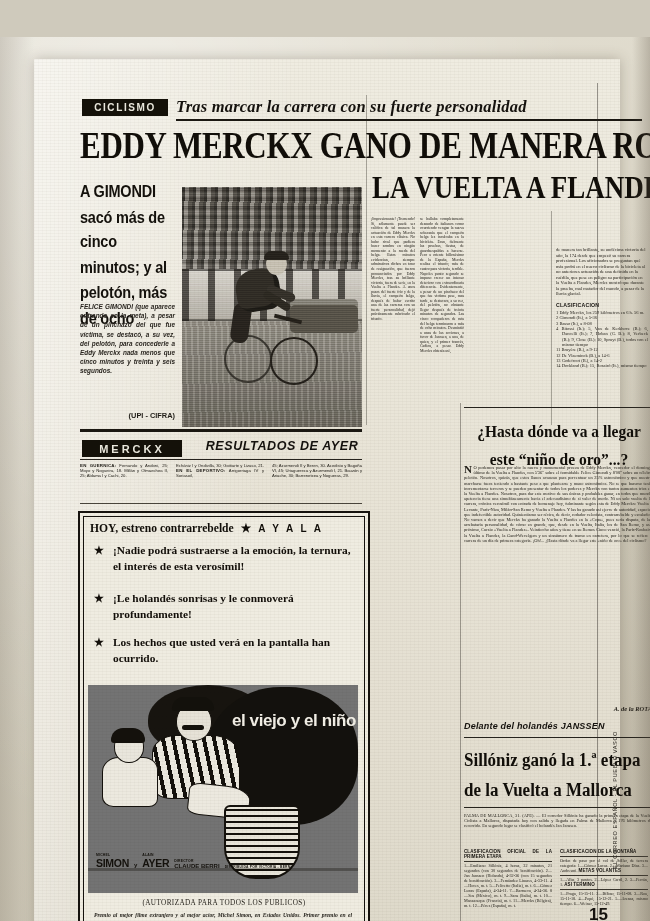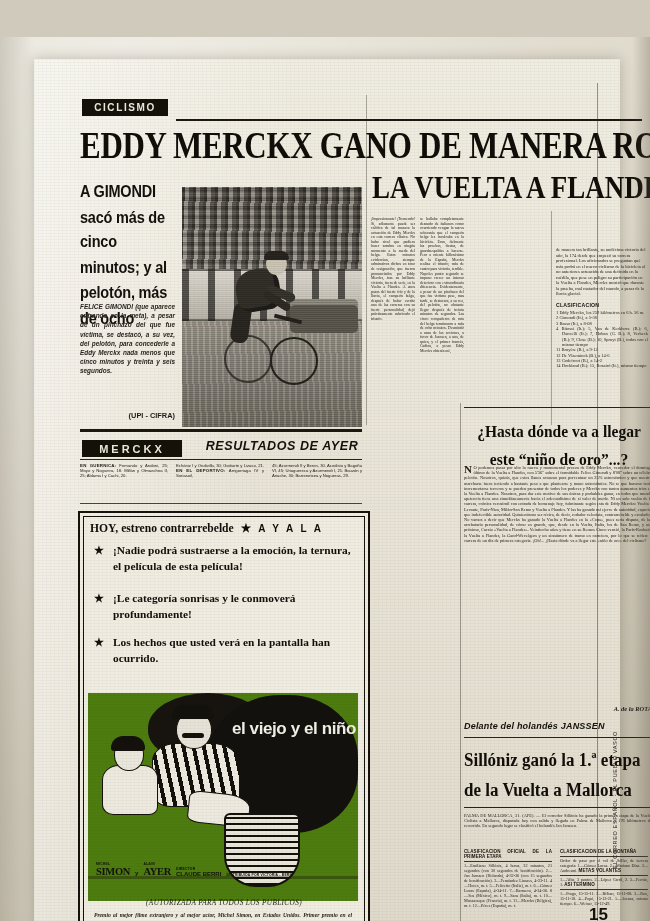--- a/index.html
+++ b/index.html
@@ -180,22 +180,22 @@
     position:absolute;left:14px;width:258px;display:flex;gap:8px;
     font-family:"Liberation Serif",serif;font-weight:bold;font-size:11.4px;
     line-height:15.5px;color:#130f0a;
   }
   .bullet .st{font-size:11px;line-height:15px;flex:0 0 11px;}
   #b1{top:30px;}
   #b2{top:78px;}
   #b3{top:122px;}
 
   
-  #poster{position:absolute;left:8px;top:180px;width:270px;height:208px;
-    background:#4d7c0f;overflow:hidden;}
+  #poster{position:absolute;left:8px;top:172px;width:270px;height:208px;
+    background:#737373;overflow:hidden;}
   #poster .blob{position:absolute;left:118px;top:2px;width:152px;height:138px;
     background:#13110d;border-radius:52% 48% 46% 54%;}
   #poster .blob2{position:absolute;left:60px;top:0px;width:120px;height:70px;
     background:#17140f;border-radius:50% 50% 42% 46%;}
   #poster .title{
     position:absolute;left:140px;top:26px;width:128px;color:#f2efe6;
     font-family:"Liberation Sans",sans-serif;font-weight:bold;
     font-size:17px;line-height:19px;text-align:right;letter-spacing:-.4px;
   }
   #poster .oldman{position:absolute;left:58px;top:16px;width:102px;height:118px;}
@@ -212,26 +212,26 @@
   #poster .boy-hair{position:absolute;left:13px;top:-3px;width:34px;height:15px;background:#14110c;border-radius:16px 16px 4px 4px;}
   #poster .boy-body{position:absolute;left:4px;top:26px;width:54px;height:48px;background:#ece9df;border:1.6px solid #14110c;border-radius:30% 26% 16% 20%;}
   #poster .basket{position:absolute;left:136px;top:120px;width:72px;height:70px;
     border:2px solid #14110c;border-radius:8% 8% 42% 42%;
     background:repeating-linear-gradient(0deg,#14110c 0 2px,#e8e5da 2px 6px),
                repeating-linear-gradient(90deg,rgba(20,17,12,.6) 0 2px,rgba(255,255,255,0) 2px 7px);}
   #poster .ground{position:absolute;left:0;bottom:22px;width:270px;height:3px;background:#14110c;opacity:.35;}
   #poster .creditrow{position:absolute;left:8px;bottom:24px;width:254px;display:flex;align-items:flex-end;gap:5px;}
   #poster .cr{display:flex;flex-direction:column;}
   #poster .cr .sm{font-family:"Liberation Sans",sans-serif;font-weight:bold;font-size:3.4px;letter-spacing:.2px;color:#14110c;}
-  #poster .cr .bg{font-family:Liberation Serif, serif;font-weight:bold;font-size:10.5px;letter-spacing:-.3px;color:#14110c;}
+  #poster .cr .bg{font-family:Liberation Sans, sans-serif;font-weight:bold;font-size:10.5px;letter-spacing:-.3px;color:#14110c;}
   #poster .cr .md{font-family:"Liberation Sans",sans-serif;font-weight:bold;font-size:6px;color:#14110c;}
   #poster .joiner{font-family:"Liberation Sans",sans-serif;font-weight:bold;font-size:6px;color:#14110c;padding-bottom:1px;}
 
   #ad-auth{position:absolute;left:0;top:386px;width:288px;text-align:center;
-    font-family:"Liberation Serif",serif;font-size:7.2px;color:#201d17;letter-spacing:.4px;font-style:italic;}
+    font-family:"Liberation Serif",serif;font-size:7.2px;color:#201d17;letter-spacing:.4px;}
   #ad-awards{position:absolute;left:14px;top:398px;width:258px;
     font-family:"Liberation Serif",serif;font-style:italic;font-weight:bold;
     font-size:5.6px;line-height:8px;color:#211e18;text-align:justify;}
   #ad-awards .last{display:block;text-align:center;}
 
   
   #q-head{
     position:absolute;left:432px;top:358px;width:186px;
     font-family:"Liberation Serif",serif;font-weight:bold;font-size:15.5px;
     line-height:25px;color:#110e09;text-align:center;
@@ -280,20 +280,21 @@
   #botrule{position:absolute;left:46px;top:370px;width:282px;height:2.5px;background:#1b1812;}
   #botrule2{position:absolute;left:46px;top:444px;width:282px;height:1.2px;background:#4a453b;}
 </style>
 </head>
 <body>
 
 <div class="page">
   <div class="paper">
 
     <div class="sec-tag" id="tag-ciclismo">CICLISMO</div>
+    <div id="kicker">Tras marcar la carrera con su  fuerte personalidad</div>
     <div id="kicker-rule"></div>
     <div id="main-head">EDDY MERCKX GANO DE MANERA ROTUNDA</div>
 
     <div class="deck" id="deck">A GIMONDI sacó más de cinco minutos; y al pelotón, más de ocho</div>
     <div id="deck-caption">FELICE GIMONDI (que aparece entrando en la meta), a pesar de un pinchazo del que fue víctima, se destacó, a su vez, del pelotón, para concederle a Eddy Merckx nada menos que cinco minutos y treinta y seis segundos.</div>
     <div id="agency">(UPI - CIFRA)</div>
 
     <div id="photo">
       <div class="sky"></div>
       <div class="crowd"></div>
@@ -345,25 +346,25 @@
 
     <div id="ad">
       <div id="ad-inner"></div>
       <div id="ad-line1">
         <span>HOY, estreno contrarrebelde</span>
         <span>★</span>
         <span class="ayala">A Y A L A</span>
       </div>
       <div class="bullet" id="b1">
         <span class="st">★</span>
-        <span>¡Nadie podrá sustraerse a la emoción, la ternura, el película de esta película!</span>
+        <span>¡Nadie podrá sustraerse a la emoción, la ternura, el interés de esta verosímil!</span>
       </div>
       <div class="bullet" id="b2">
         <span class="st">★</span>
-        <span>¡Le categoría sonrisas y le conmoverá profundamente!</span>
+        <span>¡Le holandés sonrisas y le conmoverá profundamente!</span>
       </div>
       <div class="bullet" id="b3">
         <span class="st">★</span>
         <span>Los hechos que usted verá en la pantalla han ocurrido.</span>
       </div>
 
       <div id="poster">
         <div class="blob2"></div>
         <div class="blob"></div>
         <div class="title">el viejo y el niño</div>

